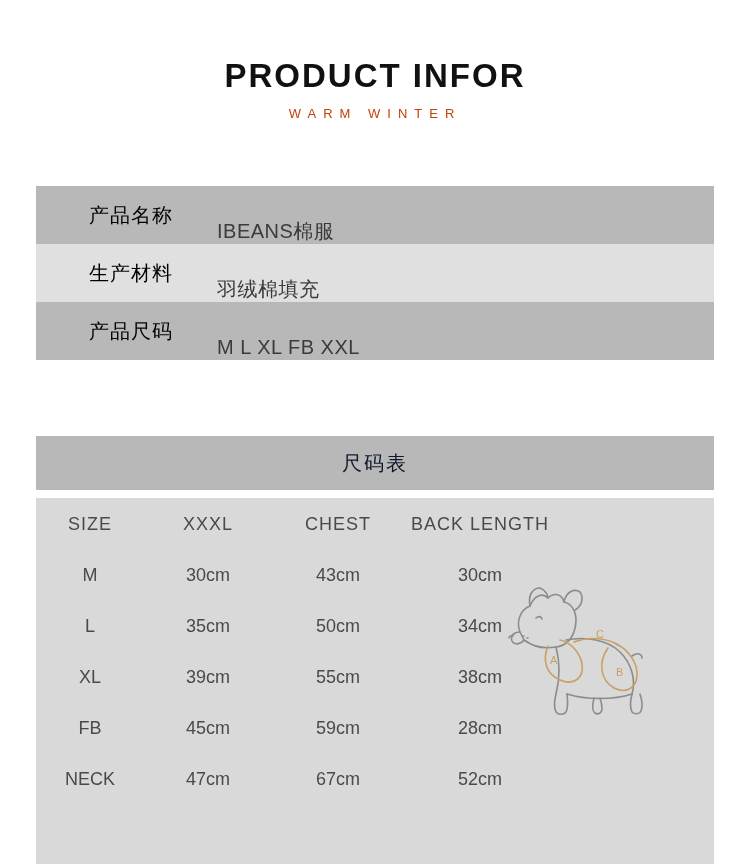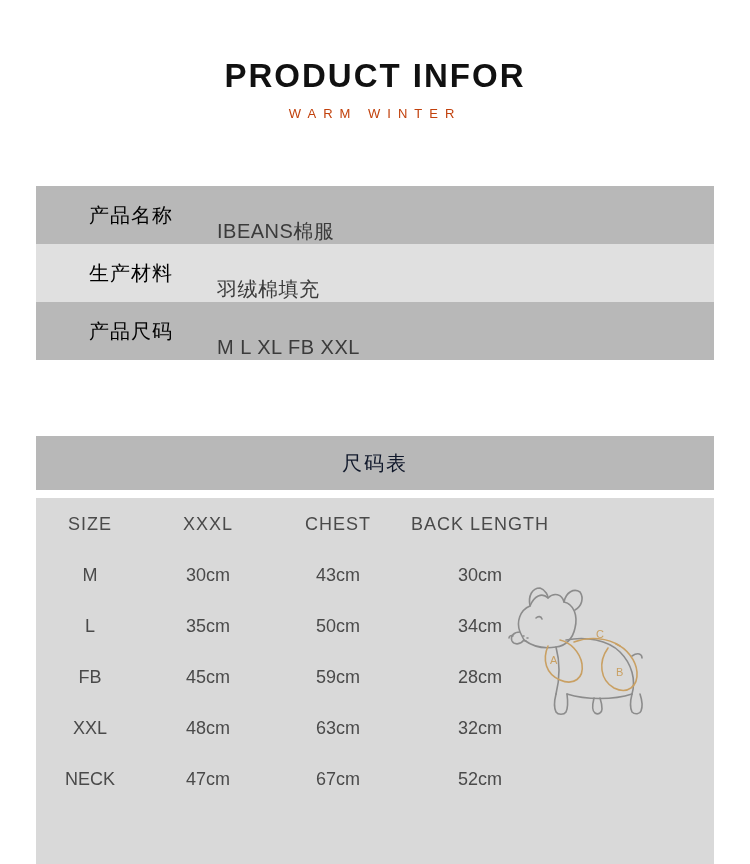--- a/index.html
+++ b/index.html
@@ -178,30 +178,30 @@
         <td>43cm</td>
         <td>30cm</td>
       </tr>
       <tr>
         <td>L</td>
         <td>35cm</td>
         <td>50cm</td>
         <td>34cm</td>
       </tr>
       <tr>
+        <td>XL</td>
+        <td>39cm</td>
+        <td>55cm</td>
+        <td>38cm</td>
+      </tr>
+      <tr>
         <td>FB</td>
         <td>45cm</td>
         <td>59cm</td>
         <td>28cm</td>
-      </tr>
-      <tr>
-        <td>XXL</td>
-        <td>48cm</td>
-        <td>63cm</td>
-        <td>32cm</td>
       </tr>
       <tr>
         <td>NECK</td>
         <td>47cm</td>
         <td>67cm</td>
         <td>52cm</td>
       </tr>
     </tbody>
   </table>
 

